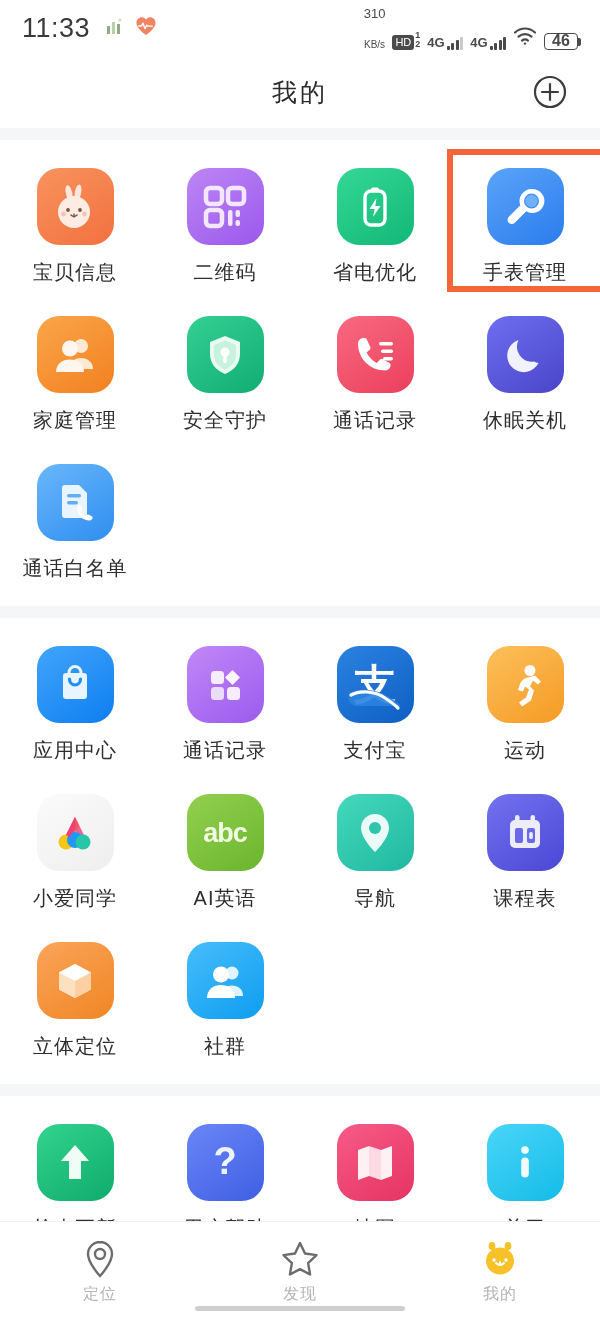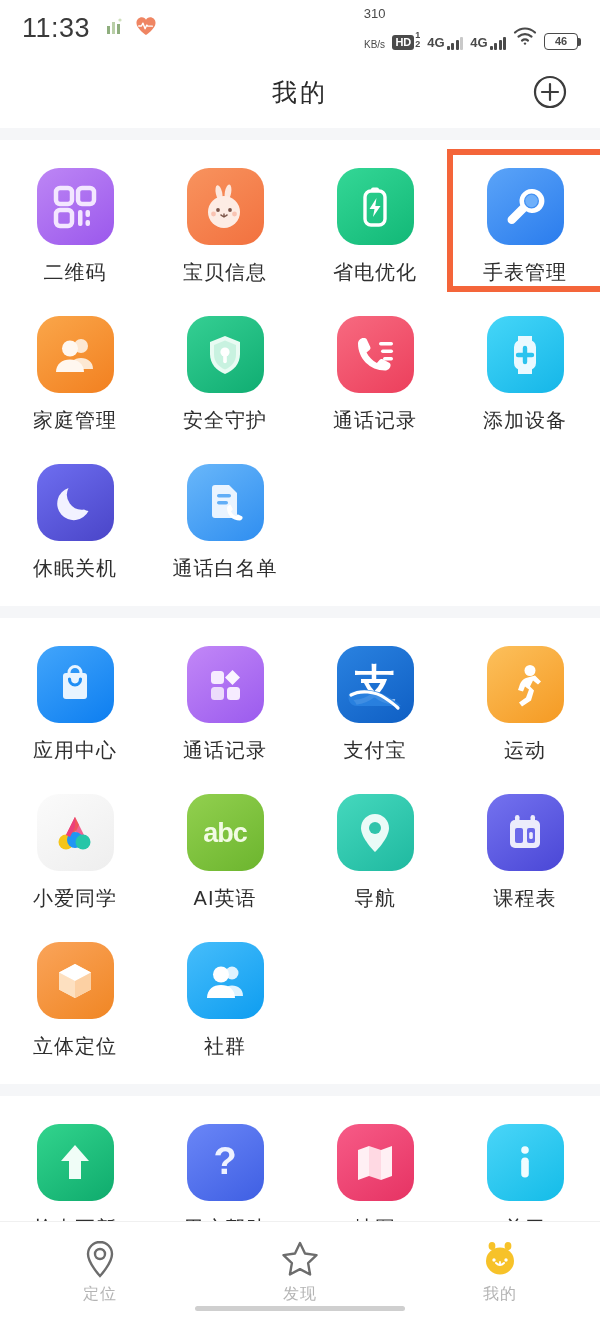--- a/index.html
+++ b/index.html
@@ -31,39 +31,39 @@
   .sb-speed{
     display:flex; flex-direction:column; align-items:center;
     line-height:1; color:#4a4a4a;
   }
   .sb-speed .num{ font-size:13px; }
   .sb-speed .unit{ font-size:10px; margin-top:20px;}
   .hd-badge{
     display:flex; align-items:flex-end; gap:1px;
   }
   .hd-box{
-    background:#4a4a4a; color:#fff; font-size:11px; font-weight:bold;
+    background:#4a4a4a; color:#fff; font-size:11px; font-weight:normal;
     padding:1px 3px; border-radius:3px; line-height:1.15;
   }
   .hd-nums{ display:flex; flex-direction:column; font-size:9px; line-height:1.05; color:#4a4a4a;}
   .sig{ display:flex; align-items:flex-end; gap:2px; }
   .sig-label{ font-size:13px; font-weight:bold; color:#4a4a4a; line-height:1; margin-bottom:1px;}
   .bars{ display:flex; align-items:flex-end; gap:1.5px; height:13px;}
   .bars i{ display:block; width:3px; background:#4a4a4a; border-radius:1px;}
   .bars i:nth-child(1){height:4px}
   .bars i:nth-child(2){height:6.5px}
   .bars i:nth-child(3){height:9.5px}
   .bars i:nth-child(4){height:13px}
   .bars.dim i:nth-child(4){background:#c9c9c9}
   .batt{
     width:34px;height:17px;border:1.6px solid #4a4a4a;border-radius:4px;
     position:relative;display:flex;align-items:center;justify-content:center;
   }
   .batt:after{content:"";position:absolute;right:-4px;top:4px;width:2.6px;height:8px;background:#4a4a4a;border-radius:0 2px 2px 0;}
-  .batt span{font-size:11px;color:#4a4a4a;font-weight:600;text-align:center;}
+  .batt span{font-size:16px;color:#4a4a4a;font-weight:600;text-align:center;}
 
   
   .header{
     height:72px;display:flex;align-items:center;justify-content:center;
     position:relative;background:#fff;
   }
   .header-title{font-size:25px;color:#2b2b2b;letter-spacing:3px;}
   .header-add{
     position:absolute;right:30px;top:50%;transform:translateY(-50%);
     width:40px;height:40px;cursor:pointer;
@@ -193,51 +193,51 @@
     </svg>
   </div>
 </div>
 
 <div class="divider-band"></div>
 
 <div class="section">
   <div class="grid">
 
     <div class="cell">
-      <div class="icon-tile" style="background:linear-gradient(145deg,#bd86f5,#9b58ec)">
-        <svg width="46" height="46" viewBox="0 0 46 46">
-          <rect x="4" y="4" width="16" height="16" rx="4" stroke="#f3e7ff" stroke-width="4.5" fill="none"></rect>
-          <rect x="26" y="4" width="16" height="16" rx="4" stroke="#f3e7ff" stroke-width="4.5" fill="none"></rect>
-          <rect x="4" y="26" width="16" height="16" rx="4" stroke="#f3e7ff" stroke-width="4.5" fill="none"></rect>
-          <rect x="26" y="26" width="4.5" height="16" rx="2" fill="#f3e7ff"></rect>
-          <rect x="33.5" y="26" width="4.5" height="7" rx="2" fill="#f3e7ff"></rect>
-          <rect x="33.5" y="36" width="4.5" height="6" rx="2" fill="#f3e7ff"></rect>
-        </svg>
-      </div>
-      <div class="cell-label">二维码</div>
-    </div>
-
-    <div class="cell">
       <div class="icon-tile" style="background:linear-gradient(145deg,#f8935e,#f2713f)">
         <svg width="52" height="52" viewBox="0 0 52 52">
           <ellipse cx="20" cy="12" rx="3.2" ry="8" fill="#fde7dd" transform="rotate(-12 20 12)"></ellipse>
           <ellipse cx="29" cy="11.5" rx="3.2" ry="8" fill="#fde7dd" transform="rotate(10 29 11.5)"></ellipse>
           <circle cx="25" cy="31" r="16" fill="#fdece4"></circle>
           <circle cx="19" cy="29" r="1.9" fill="#7a5448"></circle>
           <circle cx="31" cy="29" r="1.9" fill="#7a5448"></circle>
           <circle cx="14.5" cy="33" r="2.4" fill="#f9c3b2"></circle>
           <circle cx="35.5" cy="33" r="2.4" fill="#f9c3b2"></circle>
           <path d="M22 34q3 3 6 0" stroke="#7a5448" stroke-width="1.6" fill="none" stroke-linecap="round"></path>
           <path d="M25 33v3" stroke="#7a5448" stroke-width="1.4" stroke-linecap="round"></path>
         </svg>
       </div>
       <div class="cell-label">宝贝信息</div>
     </div>
 
     <div class="cell">
+      <div class="icon-tile" style="background:linear-gradient(145deg,#bd86f5,#9b58ec)">
+        <svg width="46" height="46" viewBox="0 0 46 46">
+          <rect x="4" y="4" width="16" height="16" rx="4" stroke="#f3e7ff" stroke-width="4.5" fill="none"></rect>
+          <rect x="26" y="4" width="16" height="16" rx="4" stroke="#f3e7ff" stroke-width="4.5" fill="none"></rect>
+          <rect x="4" y="26" width="16" height="16" rx="4" stroke="#f3e7ff" stroke-width="4.5" fill="none"></rect>
+          <rect x="26" y="26" width="4.5" height="16" rx="2" fill="#f3e7ff"></rect>
+          <rect x="33.5" y="26" width="4.5" height="7" rx="2" fill="#f3e7ff"></rect>
+          <rect x="33.5" y="36" width="4.5" height="6" rx="2" fill="#f3e7ff"></rect>
+        </svg>
+      </div>
+      <div class="cell-label">二维码</div>
+    </div>
+
+    <div class="cell">
       <div class="icon-tile" style="background:linear-gradient(145deg,#34d796,#12b877)">
         <svg width="46" height="46" viewBox="0 0 46 46">
           <rect x="13" y="7" width="20" height="34" rx="6" stroke="#fff" stroke-width="3.4" fill="none"></rect>
           <rect x="19" y="3.5" width="8" height="4" rx="2" fill="#fff"></rect>
           <path d="M24.5 14l-7 11h5l-1.5 8 7.5-11h-5.2z" fill="#fff"></path>
         </svg>
       </div>
       <div class="cell-label">省电优化</div>
     </div>
 
@@ -280,31 +280,20 @@
         <svg width="48" height="48" viewBox="0 0 48 48">
           <path d="M12.5 7c-3 0-5.5 2.6-5.5 5.6 0 15 12 27 27 27 3 0 5.6-2.5 5.6-5.5 0-1-.4-1.8-1.4-2.4l-6.5-3.4c-1.2-.6-2.4-.3-3.2.7l-2.6 3c-4.6-2.4-8-5.9-10.4-10.4l3-2.6c1-.8 1.3-2 .7-3.2L15.8 8.5C15.3 7.5 14.4 7 13.4 7z" fill="#fff"></path>
           <rect x="28" y="11" width="14" height="3.4" rx="1.7" fill="#fff"></rect>
           <rect x="30" y="18.5" width="12" height="3.4" rx="1.7" fill="#fff"></rect>
           <rect x="32" y="26" width="10" height="3.4" rx="1.7" fill="#fff"></rect>
         </svg>
       </div>
       <div class="cell-label">通话记录</div>
     </div>
 
-    <div class="cell">
-      <div class="icon-tile" style="background:linear-gradient(145deg,#45d6f8,#15b6e8)">
-        <svg width="46" height="46" viewBox="0 0 46 46">
-          <path d="M16 4h14v5h-14z" fill="#eaf9ff"></path>
-          <path d="M16 37h14v5h-14z" fill="#eaf9ff"></path>
-          <rect x="12" y="8" width="22" height="30" rx="7" fill="#eaf9ff"></rect>
-          <path d="M23 16v14M16 23h14" stroke="#2cc3ee" stroke-width="4.4" stroke-linecap="round"></path>
-        </svg>
-      </div>
-      <div class="cell-label">添加设备</div>
-    </div>
 
     <div class="cell">
       <div class="icon-tile" style="background:linear-gradient(145deg,#6e6ef0,#4a45c8)">
         <svg width="46" height="46" viewBox="0 0 46 46">
           <path d="M32 29.5A15 15 0 0 1 16.5 8 16.5 16.5 0 1 0 36.5 31a15 15 0 0 1-4.5-1.5z" fill="#f2f2ff"></path>
         </svg>
       </div>
       <div class="cell-label">休眠关机</div>
     </div>
 

